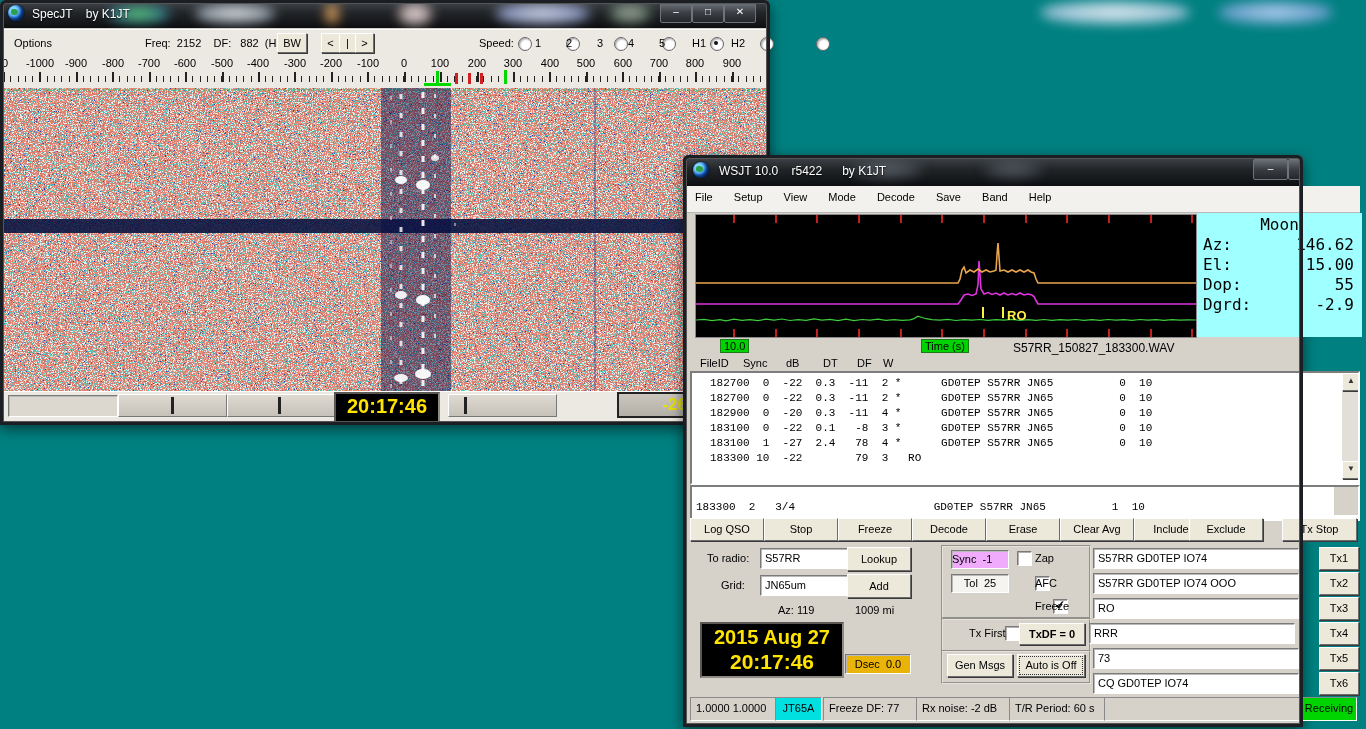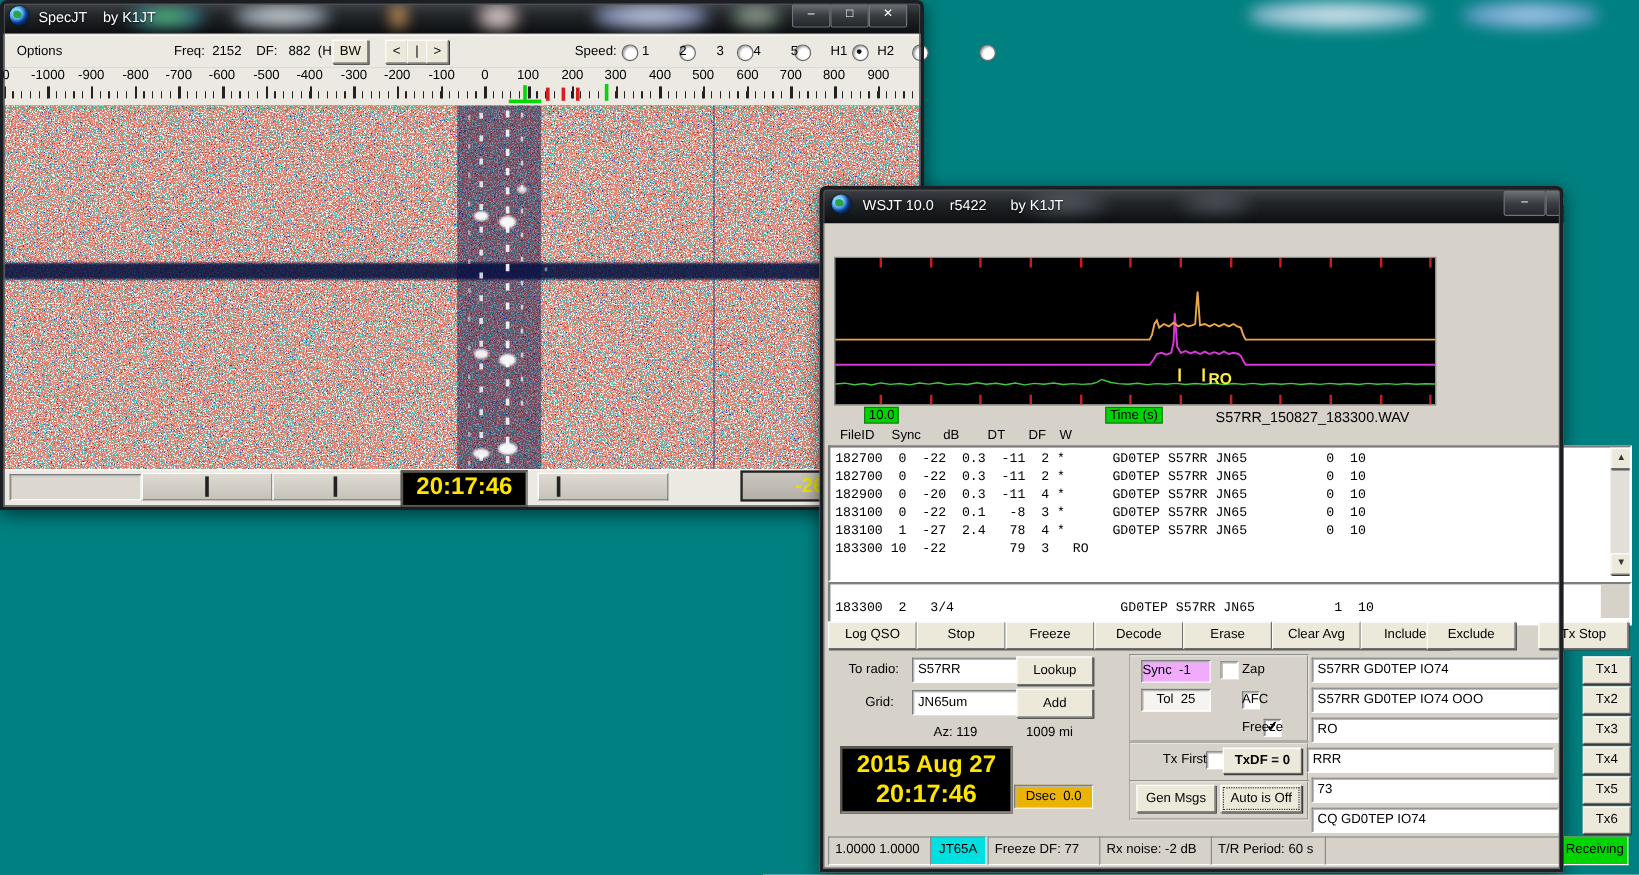--- a/index.html
+++ b/index.html
@@ -212,20 +212,30 @@
     <div class="titlebar" style="height:31px;">
       <div class="blob" style="left:170px;top:6px;width:70px;height:18px;background:radial-gradient(#cfd8e8,#3c4656);opacity:.35;"></div>
       <div class="blob" style="left:300px;top:6px;width:60px;height:18px;background:radial-gradient(#cfd8e8,#3c4656);opacity:.3;"></div>
       <span class="globe" style="left:10px;top:7px;"></span>
       <span class="titletext" style="left:36px;top:9px;">WSJT 10.0    r5422      by K1JT</span>
       <span class="capbtn" style="left:570px;top:4px;width:33px;height:19px;line-height:17px;">–</span>
       <span class="capbtn" style="left:605px;top:4px;width:33px;height:19px;line-height:17px;">□</span>
       <span class="capbtn red" style="left:640px;top:4px;width:33px;height:19px;line-height:17px;">✕</span>
     </div>
     
+    <div class="abs" style="left:3px;top:31px;width:674px;height:26px;background:#f2f1ee;border-bottom:1px solid #b8b8b8;">
+      <span class="menu-item">File</span>
+      <span class="menu-item">Setup</span>
+      <span class="menu-item">View</span>
+      <span class="menu-item">Mode</span>
+      <span class="menu-item">Decode</span>
+      <span class="menu-item">Save</span>
+      <span class="menu-item">Band</span>
+      <span class="menu-item">Help</span>
+    </div>
 
     
     <svg class="abs" style="left:12px;top:59px;border:1px solid #8a8a8a;" width="500" height="122" viewBox="0 0 500 122">
       <rect x="0" y="0" width="500" height="122" fill="#000"></rect>
       <g stroke="#c42020" stroke-width="2">
         <line x1="38" y1="0" x2="38" y2="8"></line>
           <line x1="80" y1="0" x2="80" y2="8"></line>
           <line x1="121" y1="0" x2="121" y2="8"></line>
         <line x1="163" y1="0" x2="163" y2="8"></line>
           <line x1="205" y1="0" x2="205" y2="8"></line>
@@ -255,37 +265,56 @@
       <polyline fill="none" stroke="#dd35dd" stroke-width="1.6" points="0,89 262,89 265,85 268,80 272,79 276,80.5 280,79 282,70 283,46 284,60 285,74 288,79 292,77.5 296,79.5 300,78 304,80 308,78 312,80 316,78.5 320,80 324,78 328,80 332,79 336,80 338,81.5 340,85.5 342,89 500,89"></polyline>
 
       <polyline fill="none" stroke="#eaa54e" stroke-width="1.6" points="0,68 262,68 264,64 266,55 268,52 270,58 274,55 278,57 282,54 286,57 290,55 294,57 298,56 300,55 301,40 302,28 303,42 304,56 308,55 312,57 316,55 320,57 324,55 328,57 332,55 335,57 338,58 340,64 342,68 500,68"></polyline>
 
       <line x1="287" y1="92" x2="287" y2="103" stroke="#ffee44" stroke-width="2"></line>
       <line x1="307" y1="92" x2="307" y2="103" stroke="#ffee44" stroke-width="2"></line>
       <text x="311" y="105" fill="#ffee44" font-size="13" font-family="Liberation Sans, sans-serif" font-weight="bold">RO</text>
     </svg>
 
     
+    <div class="abs" style="left:514px;top:58px;width:165px;height:124px;background:#a0ffff;font-family:'DejaVu Sans Mono',monospace;font-size:16px;">
+      <div style="text-align:center;padding-top:2px;">Moon</div>
+      <div style="display:flex;justify-content:space-between;padding:1px 8px 0 6px;">
+          <span>Az:</span>
+          <span>146.62</span>
+        </div>
+      <div style="display:flex;justify-content:space-between;padding:1px 8px 0 6px;">
+          <span>El:</span>
+          <span>15.00</span>
+        </div>
+      <div style="display:flex;justify-content:space-between;padding:1px 8px 0 6px;">
+          <span>Dop:</span>
+          <span>55</span>
+        </div>
+      <div style="display:flex;justify-content:space-between;padding:1px 8px 0 6px;">
+          <span>Dgrd:</span>
+          <span>-2.9</span>
+        </div>
+    </div>
 
     
     <span class="abs greenchip" style="left:37px;top:184px;">10.0</span>
     <span class="abs greenchip" style="left:238px;top:184px;">Time (s)</span>
     <span class="abs" style="left:330px;top:186px;font-size:12px;">S57RR_150827_183300.WAV</span>
 
     
     <span class="abs" style="left:17px;top:202px;">FileID</span>
     <span class="abs" style="left:60px;top:202px;">Sync</span>
     <span class="abs" style="left:103px;top:202px;">dB</span>
     <span class="abs" style="left:140px;top:202px;">DT</span>
     <span class="abs" style="left:174px;top:202px;">DF</span>
     <span class="abs" style="left:200px;top:202px;">W</span>
 
     
     <div class="abs txtarea" style="left:7px;top:216px;width:666px;height:110px;">
-      <pre class="mono" style="margin:3px 0 0 4px;font-size:11px;line-height:15px;">182700  0  -22  0.3  -11  2 *      GD0TEP S57RR JN65          0  10
+      <pre class="mono" style="margin:3px 0 0 18px;font-size:11px;line-height:15px;">182700  0  -22  0.3  -11  2 *      GD0TEP S57RR JN65          0  10
 182700  0  -22  0.3  -11  2 *      GD0TEP S57RR JN65          0  10
 182900  0  -20  0.3  -11  4 *      GD0TEP S57RR JN65          0  10
 183100  0  -22  0.1   -8  3 *      GD0TEP S57RR JN65          0  10
 183100  1  -27  2.4   78  4 *      GD0TEP S57RR JN65          0  10
 183300 10  -22        79  3   RO</pre>
       <div class="scroll" style="right:0;top:0;width:16px;height:106px;">
         <span class="scrollbtn btn3d" style="top:0;">▲</span>
         <span class="scrollbtn btn3d" style="bottom:0;">▼</span>
       </div>
     </div>

